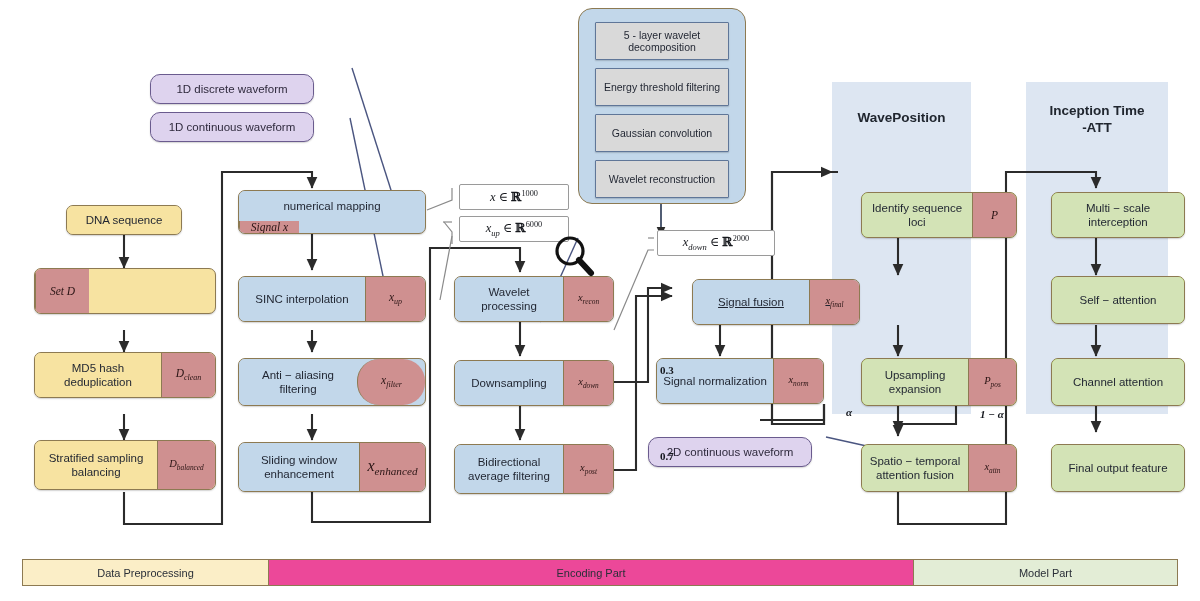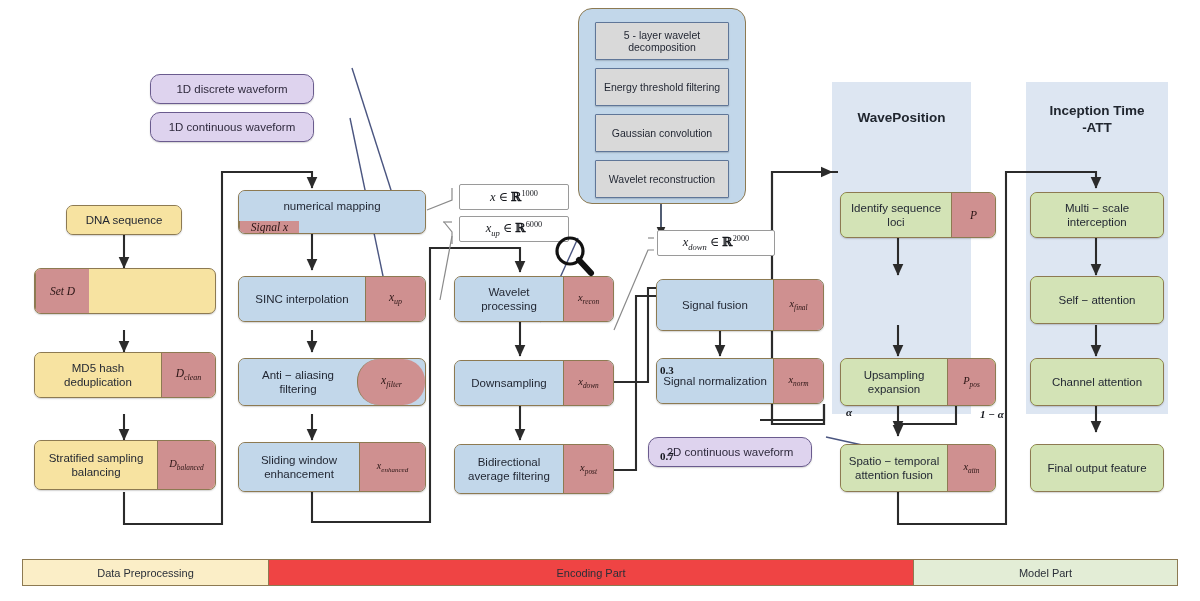--- a/index.html
+++ b/index.html
@@ -69,21 +69,21 @@
     font-size:11.5px;
     font-style:italic;
     font-family:"Liberation Serif","DejaVu Serif",serif;
     border-left:1px solid #8d7a52;
     box-sizing:border-box;
   }
   .node.yellow{background:#f7e3a1;border:1.3px solid #8d7a52;}
   .node.yellow .body{background:#f7e3a1;}
   .node.blue{background:#c2d7ea;border:1.3px solid #8d7a52;}
   .node.blue .body{background:#c2d7ea;}
-  .node.green{background:#bef264;border:1.3px solid #8d7a52;}
+  .node.green{background:#bef264;border:1.3px solid #8d7a52;margin-left:21px;}
   .node.green .body{background:#d3e3b6;}
   .node.purple{
     background:#ded3ee;border:1.4px solid #6a5b8e;border-radius:10px;
     align-items:center;justify-content:center;
   }
   .node.purple .body{background:#ded3ee;color:#2f2a3d;font-size:11.5px;}
   .node.grey{
     background:#d9d9d9;border:1.2px solid #5f7698;border-radius:1px;
   }
   .node.grey .body{background:#d9d9d9;font-size:10.5px;line-height:1.18;}
@@ -133,21 +133,21 @@
     border:1.2px solid #8d7a52;
     box-sizing:border-box;
   }
   .legend .seg{
     display:flex;align-items:center;justify-content:center;
     font-size:11px;color:#2a2f38;
     box-sizing:border-box;
   }
   .legend .seg + .seg{border-left:1.2px solid #8d7a52;}
   .seg.pre{flex:0 0 245px;background:#fbeec7;}
-  .seg.enc{flex:0 0 645px;background:#ef4444;}
+  .seg.enc{flex:0 0 645px;background:#ec4899;}
   .seg.mod{flex:1 1 auto;background:#e3edd6;}
   .magnifier{position:absolute;z-index:6;}
 </style>
 </head>
 <body>
 
 <div id="canvas">
 
   <div class="panel" style="left:832px;top:82px;width:139px;height:332px;"></div>
   <div class="panel" style="left:1026px;top:82px;width:142px;height:332px;"></div>
@@ -303,21 +303,21 @@
 
   <div class="node blue" style="left:238px;top:358px;width:188px;height:48px;">
     <div class="body">Anti − aliasing filtering</div>
     <div class="tag" style="width:68px;border-radius:22px;">
       <span><span>x</span><sub style="font-size:.7em">filter</sub></span>
     </div>
   </div>
 
   <div class="node blue" style="left:238px;top:442px;width:188px;height:50px;">
     <div class="body">Sliding window enhancement</div>
-    <div class="tag" style="width:66px;font-size:10px;">
+    <div class="tag" style="width:66px;font-size:16px;">
       <span><span>x</span><sub style="font-size:.7em">enhanced</sub></span>
     </div>
   </div>
 
   <div class="node blue" style="left:454px;top:276px;width:160px;height:46px;">
     <div class="body">Wavelet processing</div>
     <div class="tag" style="width:50px;font-size:10.5px;">
       <span><span>x</span><sub style="font-size:.7em">recon</sub></span>
     </div>
   </div>
@@ -329,21 +329,21 @@
     </div>
   </div>
 
   <div class="node blue" style="left:454px;top:444px;width:160px;height:50px;">
     <div class="body">Bidirectional average filtering</div>
     <div class="tag" style="width:50px;font-size:10.5px;">
       <span><span>x</span><sub style="font-size:.7em">post</sub></span>
     </div>
   </div>
 
-  <div class="node blue" style="left:656px;top:279px;width:168px;height:52px;">
+  <div class="node blue" style="left:692px;top:279px;width:168px;height:46px;text-decoration:underline;">
     <div class="body">Signal fusion</div>
     <div class="tag" style="width:50px;font-size:10.5px;">
       <span><span>x</span><sub style="font-size:.7em">final</sub></span>
     </div>
   </div>
 
   <div class="node blue" style="left:656px;top:358px;width:168px;height:46px;">
     <div class="body">Signal normalization</div>
     <div class="tag" style="width:50px;font-size:10.5px;">
       <span><span>x</span><sub style="font-size:.7em">norm</sub></span>

